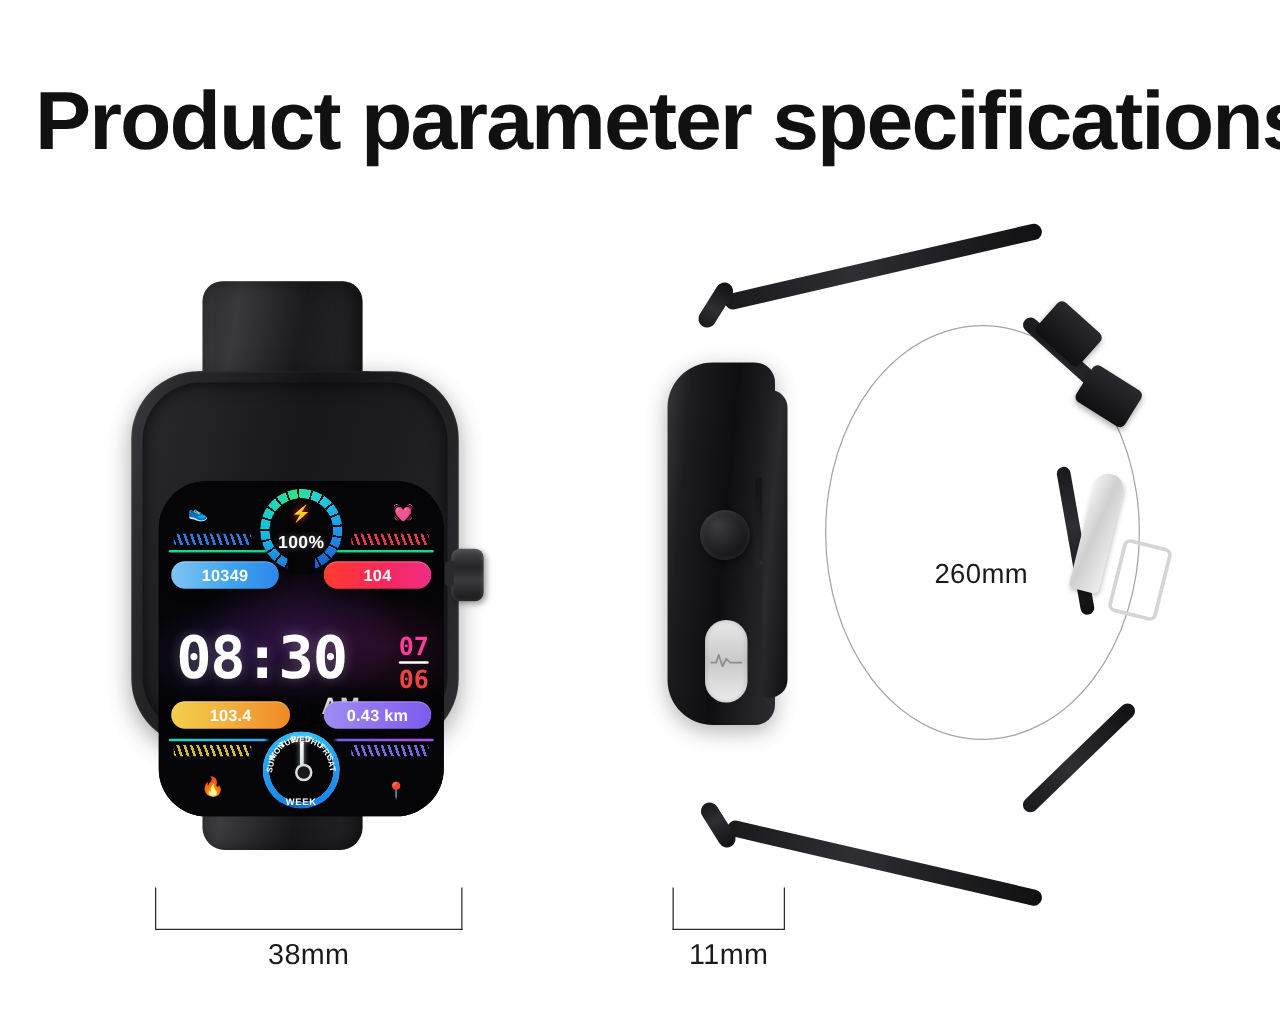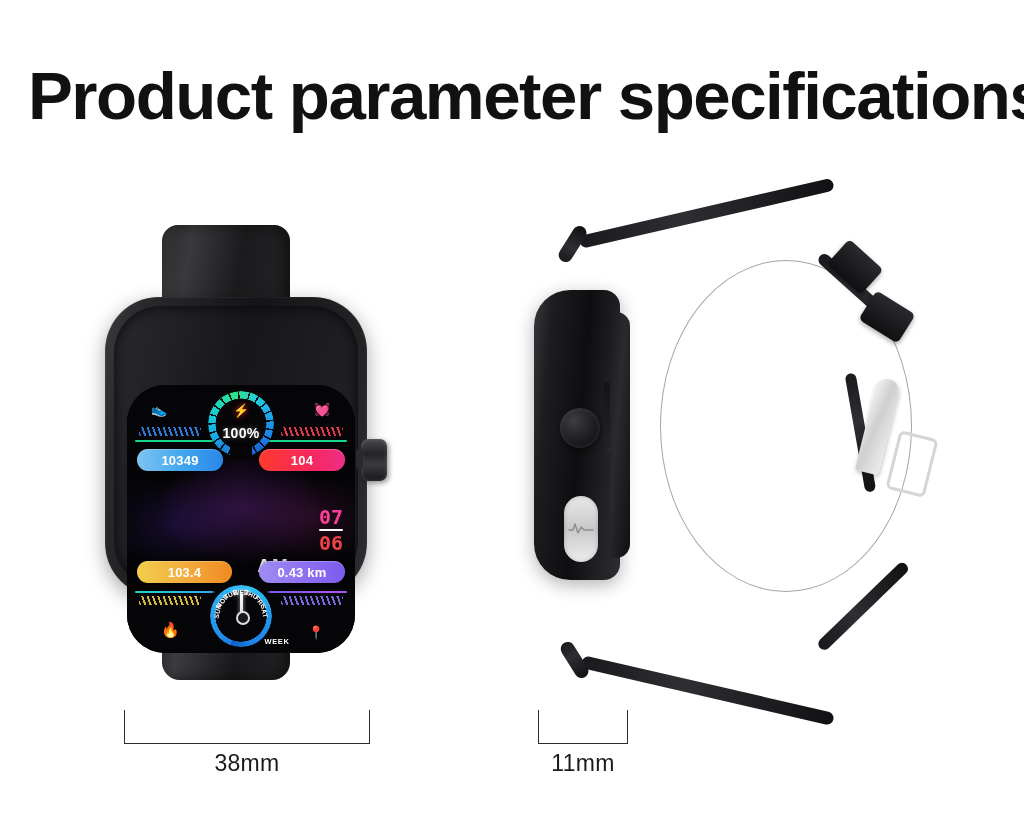--- a/index.html
+++ b/index.html
@@ -199,21 +199,21 @@
     position:absolute;left:50%;top:8px;width:3px;height:24px;margin-left:-1.5px;
     background:linear-gradient(180deg,#ffffff,#cfd6e0);border-radius:2px;
     box-shadow:0 0 4px rgba(255,255,255,.6);
   }
   .wd-hub{
     position:absolute;left:50%;top:50%;width:10px;height:10px;margin:-5px 0 0 -5px;
     border-radius:50%;background:#18181c;border:2px solid #d8dde4;
   }
   .wd-label{
     position:absolute;left:50%;bottom:1px;transform:translateX(-50%);
-    font-size:7.5px;font-weight:700;color:#ffffff;letter-spacing:.6px;margin-left:36px;
+    font-size:7.5px;font-weight:700;color:#ffffff;letter-spacing:.6px;
   }
 
   
   .watch-side{position:absolute;left:520px;top:228px;width:450px;height:450px;}
 
   .loop-oval{
     position:absolute;left:140px;top:32px;width:250px;height:330px;
     border:1px solid #9a9a9a;border-radius:50%/50%;
     clip-path: inset(0 0 0 0);
   }
@@ -349,20 +349,21 @@
           <div class="ring"></div>
           <div class="ring-ticks"></div>
           <div class="ring-gap"></div>
           <div class="bolt">⚡</div>
           <div class="batt-pct">100%</div>
         </div>
 
         <div class="pill steps">10349</div>
         <div class="pill hr">104</div>
 
+        <div class="time">08:30</div>
         <div class="date-stack">
           <div class="date-top">07</div>
           <div class="date-rule"></div>
           <div class="date-bot">06</div>
         </div>
         <div class="ampm">AM</div>
 
         <div class="pill cal">103.4</div>
         <div class="pill dist">0.43 km</div>
 
@@ -388,20 +389,21 @@
           <div class="wd-label">WEEK</div>
         </div>
 
       </div>
     </div>
   </div>
 
   <div class="watch-side">
 
     <div class="loop-oval mask"></div>
+    <div class="loop-label">260mm</div>
 
     <div class="sstrap sstrap-up"></div>
     <div class="sstrap sstrap-up2"></div>
     <div class="sstrap sstrap-dn"></div>
     <div class="sstrap sstrap-dn2"></div>
     <div class="sstrap sstrap-right-u"></div>
     <div class="sstrap sstrap-right-d"></div>
     <div class="sstrap sstrap-tail"></div>
 
     <div class="keeper k1"></div>

